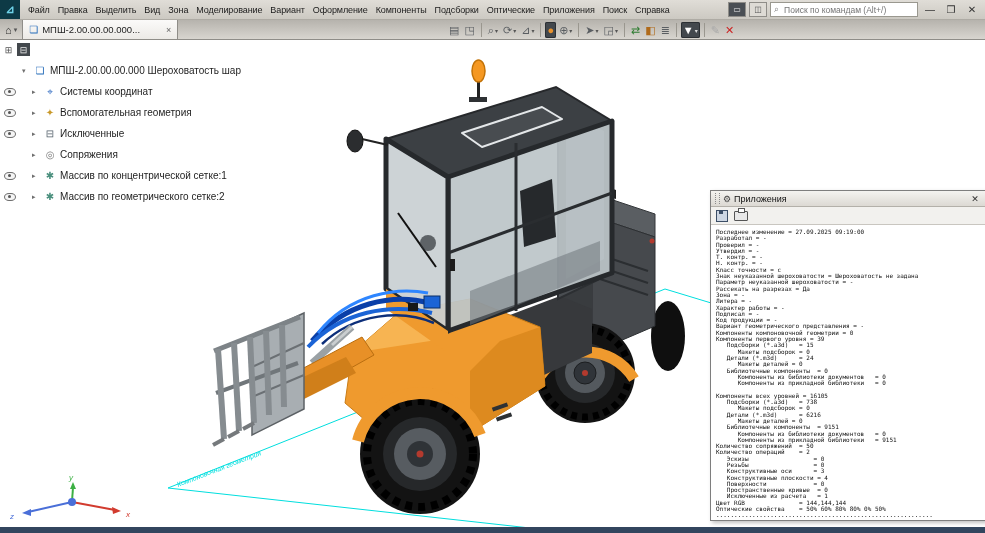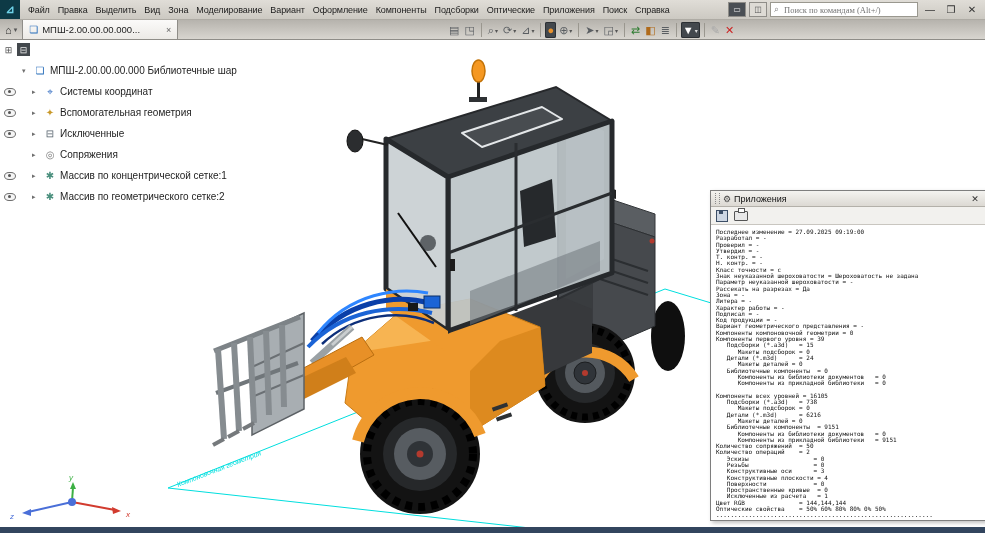--- a/index.html
+++ b/index.html
@@ -13,21 +13,21 @@
            display:flex;align-items:center;justify-content:center;flex:0 0 auto}
   .menubar{display:flex;align-items:flex-end;margin-left:4px}
   .menu-item{font-size:9px;color:#1b1b1b;padding:0 4px;letter-spacing:-.1px;cursor:default}
   .right-cluster{margin-left:auto;display:flex;align-items:center;gap:3px;padding-right:4px}
   .mini-win{width:16px;height:13px;border:1px solid #8f8d88;background:#4a4f54;color:#e8e8e8;
             font-size:8px;display:flex;align-items:center;justify-content:center}
   .mini-win.light{background:#dedbd5;color:#555}
   .searchbox{display:flex;align-items:center;background:#fff;border:1px solid #9a988f;height:13px;width:140px;padding:0 3px;gap:3px}
   .searchbox .sglyph{font-size:9px;color:#777}
   .searchbox input{border:none;outline:none;flex:1;font-size:8.5px;color:#444;background:transparent;
-                   font-family:Liberation Serif, serif}
+                   font-family:Liberation Sans, sans-serif}
   .winctl{font-size:10px;color:#333;width:18px;text-align:center;cursor:default}
 
   
   .tabbar{height:20px;background:linear-gradient(#b6b3ad,#d8d5cf);border-bottom:1px solid #8f8d88;
           display:flex;align-items:stretch;position:relative;box-sizing:border-box}
   .home-btn{display:flex;align-items:center;padding:0 5px;font-size:11px;color:#333;gap:2px}
   .home-btn .dd{font-size:7px;color:#555}
   .tab{background:linear-gradient(#fbfaf9,#eceae6);border-left:1px solid #8f8d88;border-right:1px solid #8f8d88;
        display:flex;align-items:center;gap:4px;padding:0 6px;width:142px;font-size:9.5px;color:#222}
   .tab .docico{color:#2a6fbb;font-size:10px}
@@ -318,21 +318,21 @@
 
   <div class="tree">
     <div class="tree-tools">
       <span class="ttool">⊞</span>
       <span class="ttool pressed">⊟</span>
     </div>
     <div class="tree-items">
         <div class="trow root">
           <span class="arr">▾</span>
           <span class="tico" style="color: rgb(42, 111, 187);">❏</span>
-          <span class="tlabel">МПШ-2.00.00.00.000 Библиотечные шар</span>
+          <span class="tlabel">МПШ-2.00.00.00.000 Шероховатость шар</span>
         </div>
         <div class="trow child">
           <span class="eye"></span>
           <span class="arr">▸</span>
           <span class="tico" style="color: rgb(58, 114, 196);">⌖</span>
           <span class="tlabel">Системы координат</span>
         </div>
         <div class="trow child">
           <span class="eye"></span>
           <span class="arr">▸</span>

